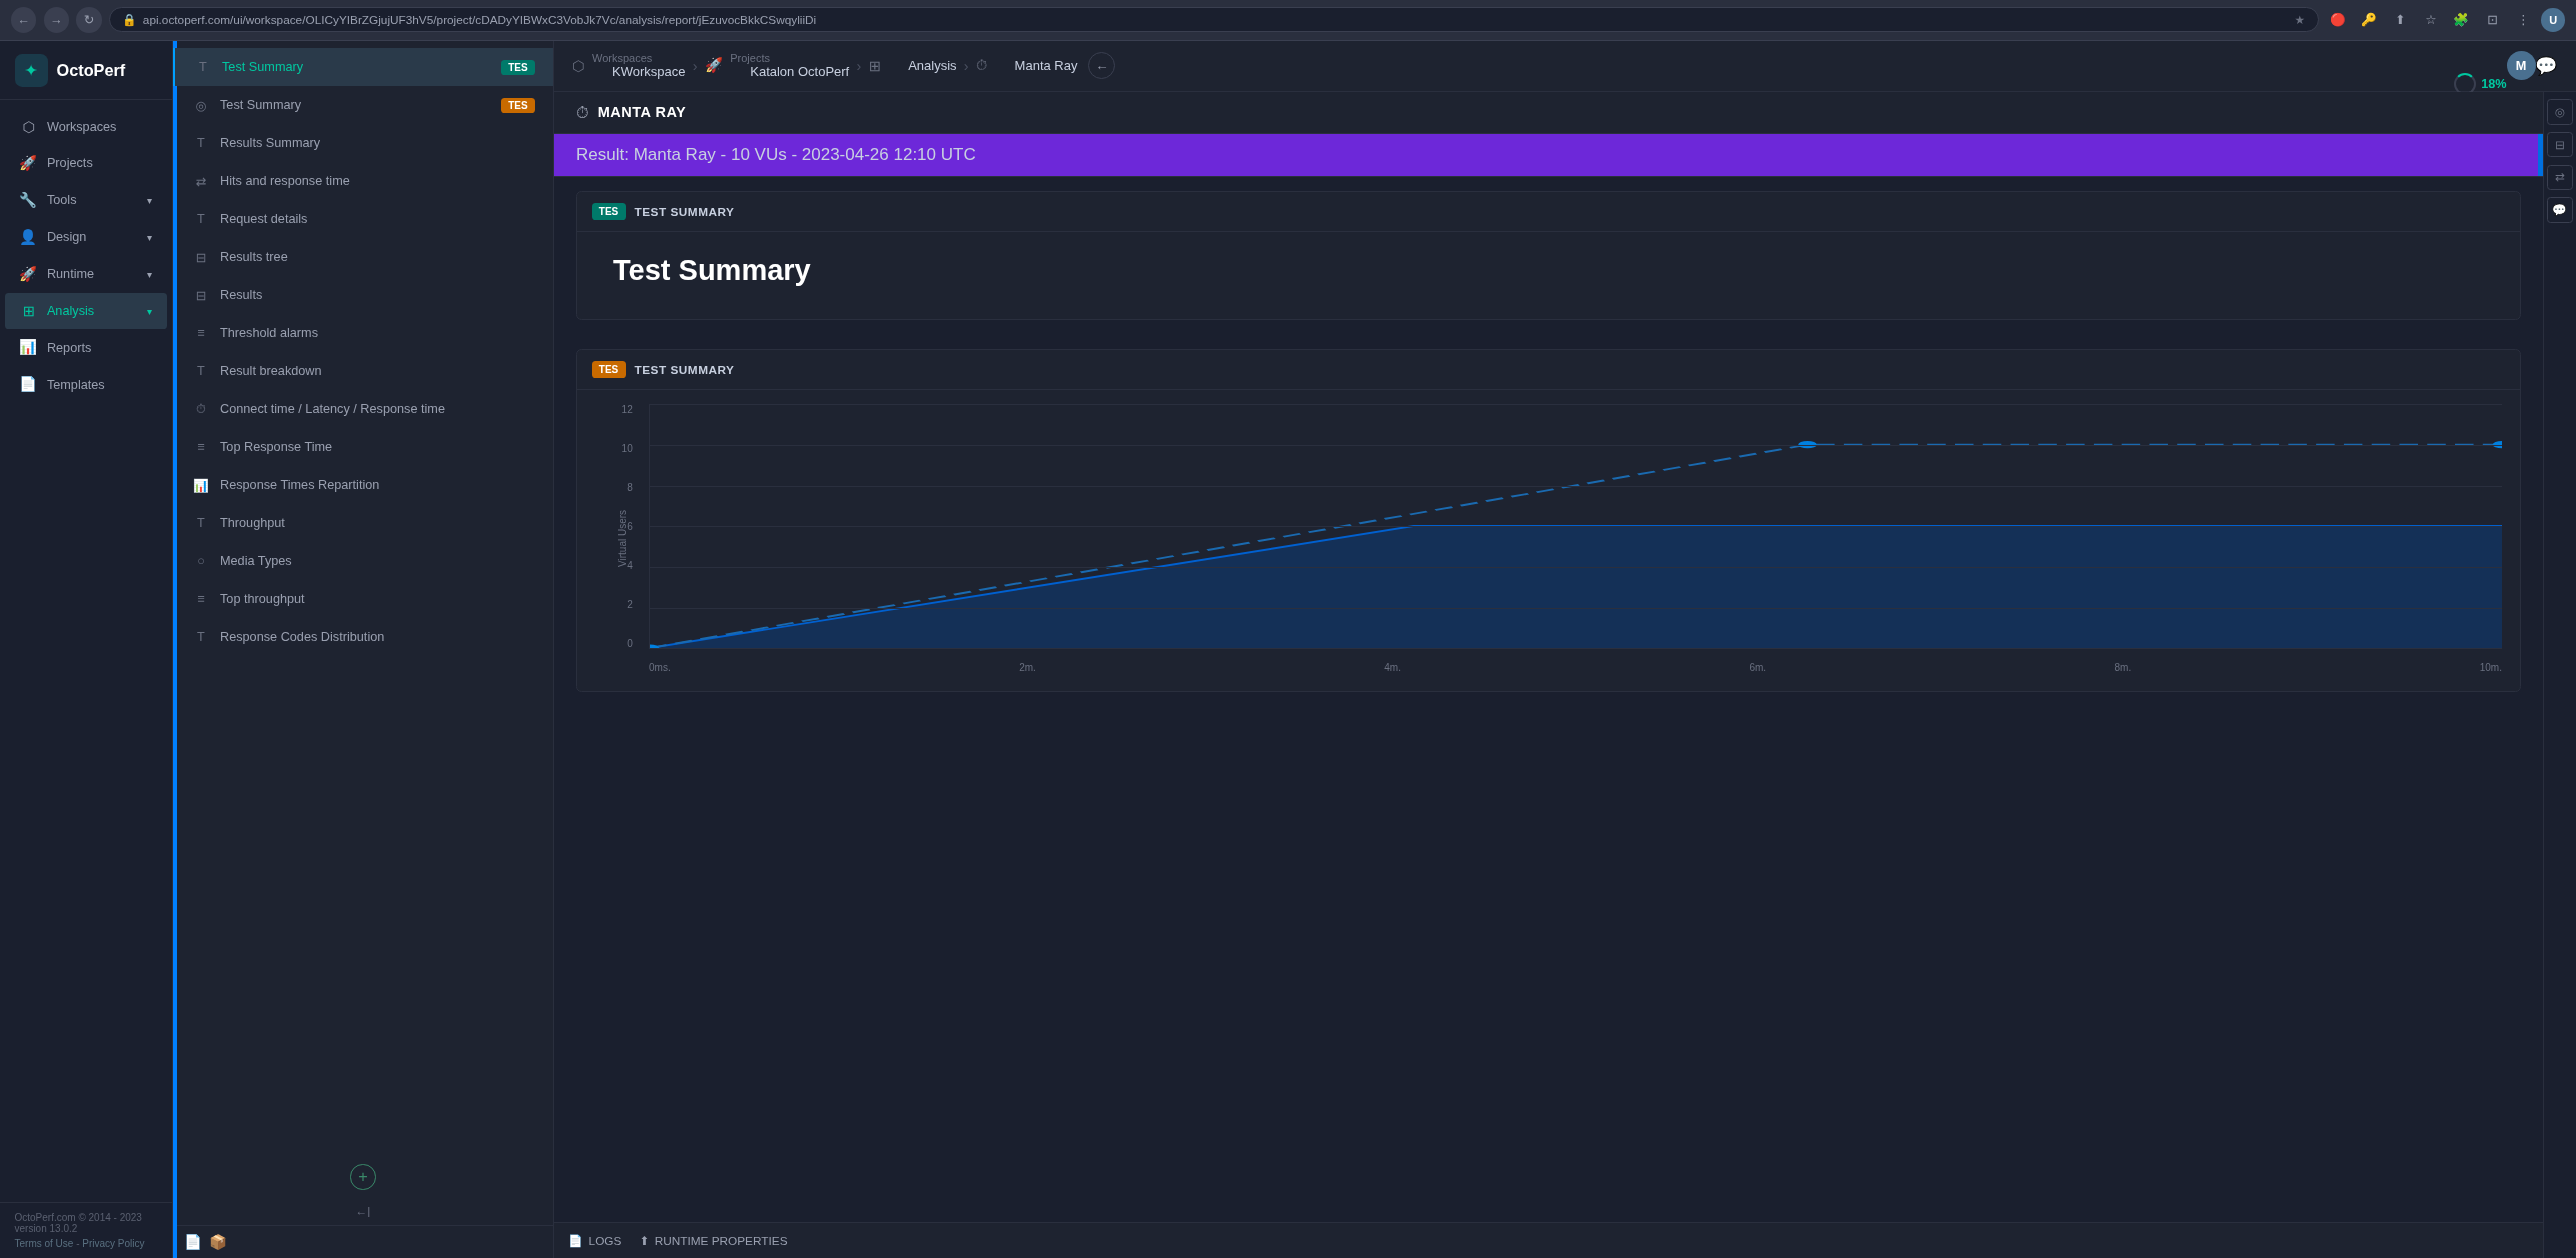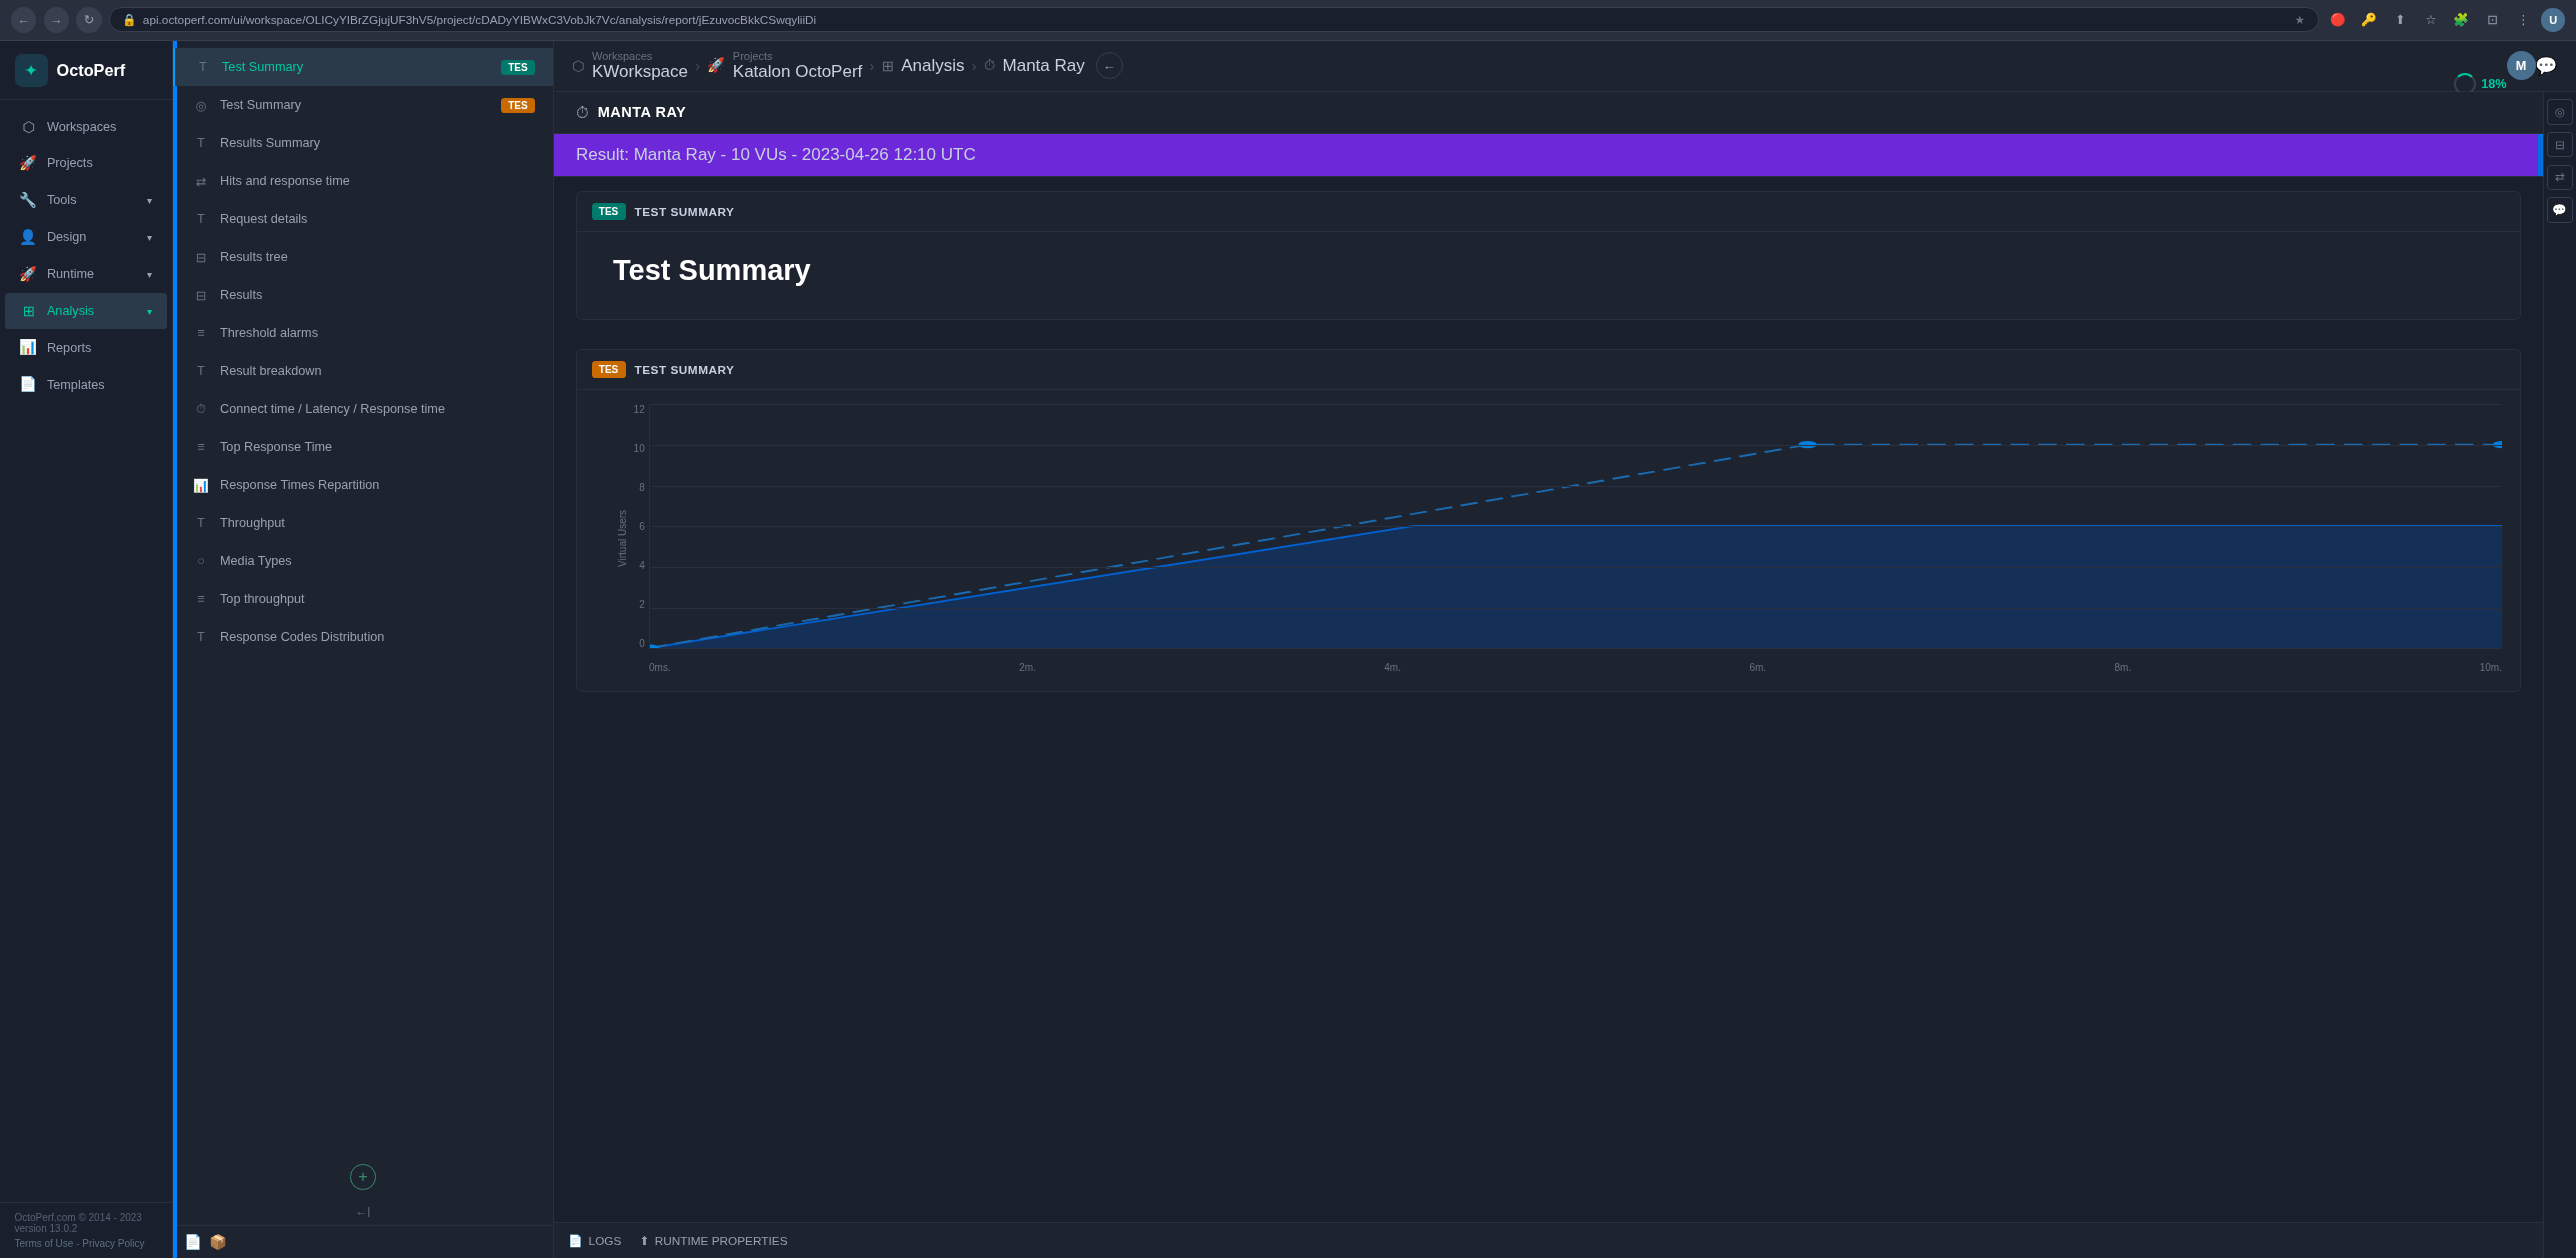--- a/index.html
+++ b/index.html
@@ -177,21 +177,21 @@
       gap: 0;
     }
     .breadcrumb-segment {
       display: flex; align-items: center; gap: 7.3px;
       color: #9aa0b0;
       font-size: 11.8px;
       cursor: pointer;
     }
     .breadcrumb-icon { font-size: 14.5px; color: #6a7080; }
     .breadcrumb-label { font-size: 11px; color: #6a7080; }
-    .breadcrumb-value { font-size: 17px; color: #c8d0e0; font-weight: 500; }
+    .breadcrumb-value { font-size: 13px; color: #c8d0e0; font-weight: 500; margin-left: 20px; }
     .breadcrumb-arrow { color: #4a5060; margin: 0 7.3px; font-size: 14.5px; }
     .breadcrumb-spacer { flex: 1; }
     .progress-circle {
       display: flex; align-items: center; gap: 5.4px;
       color: #00c8a0;
       font-size: 12.7px;
       font-weight: 600;
       margin-top: 37px;
     }
     .progress-ring {
@@ -281,21 +281,21 @@
     .chart-area {
       padding: 14.5px 18px;
       position: relative;
     }
     .chart-container {
       position: relative;
       height: 272px;
     }
     .chart-y-axis {
       position: absolute;
-      left: 12px; top: 0; bottom: 27px;
+      left: 0; top: 0; bottom: 27px;
       width: 45px;
       display: flex; flex-direction: column;
       justify-content: space-between;
       align-items: flex-end;
       padding-right: 7.3px;
       gap: 24px;
     }
     .chart-y-label { font-size: 10px; color: #6a7080; }
     .chart-main {
       position: absolute;

